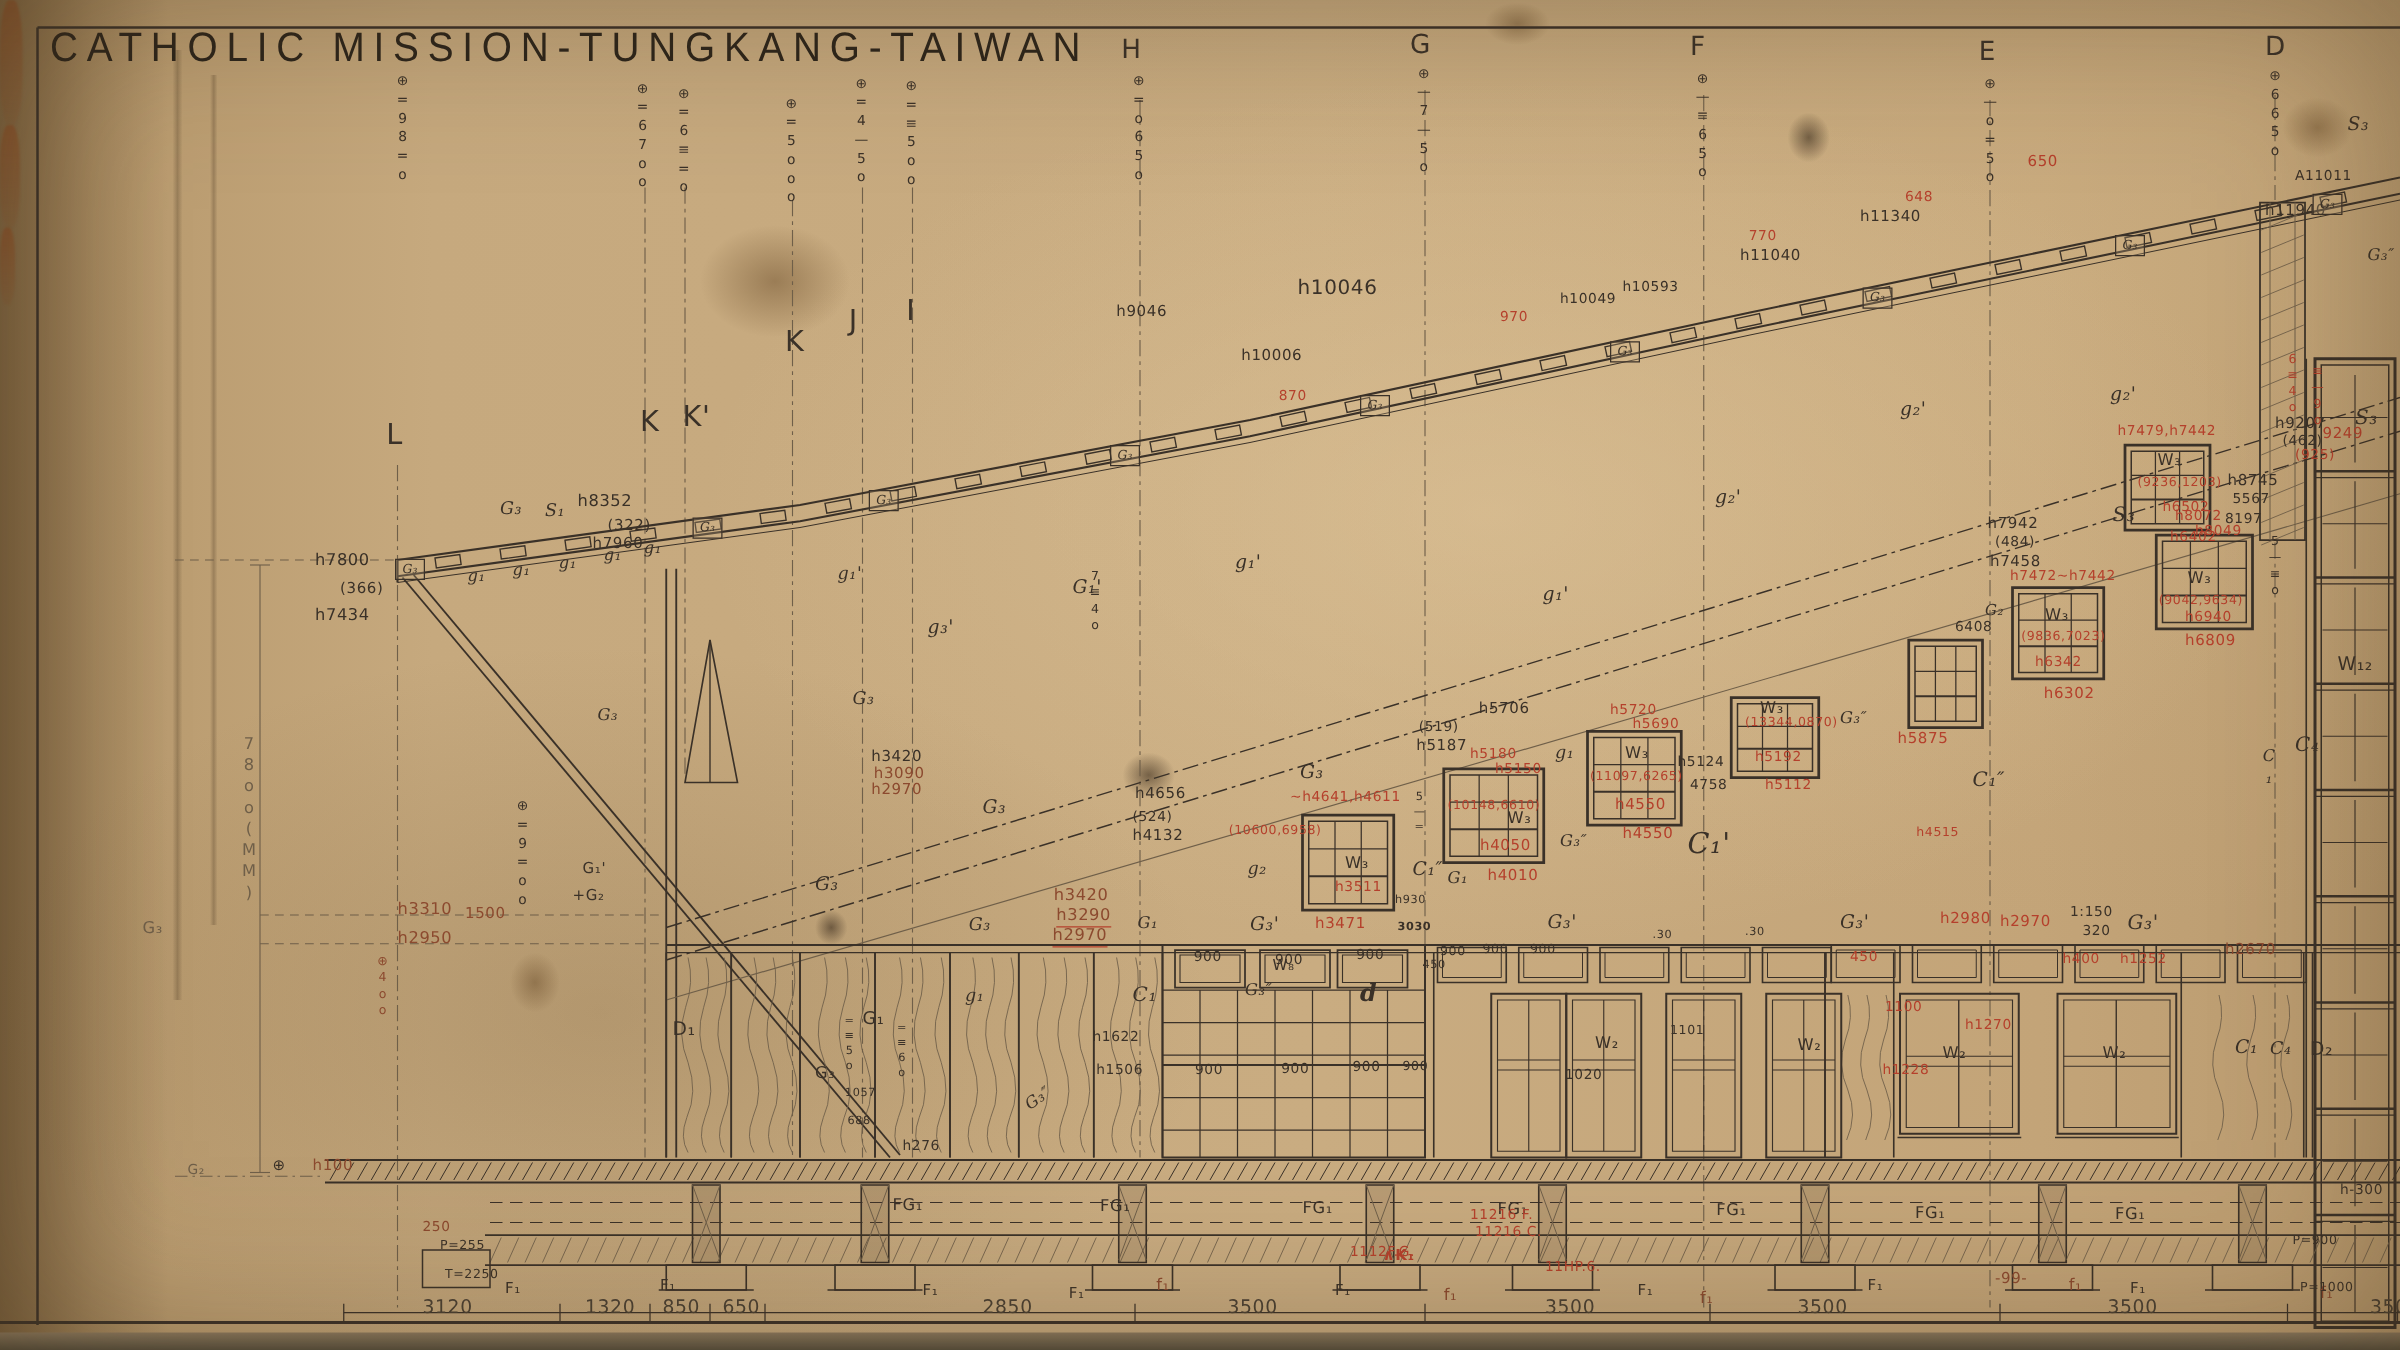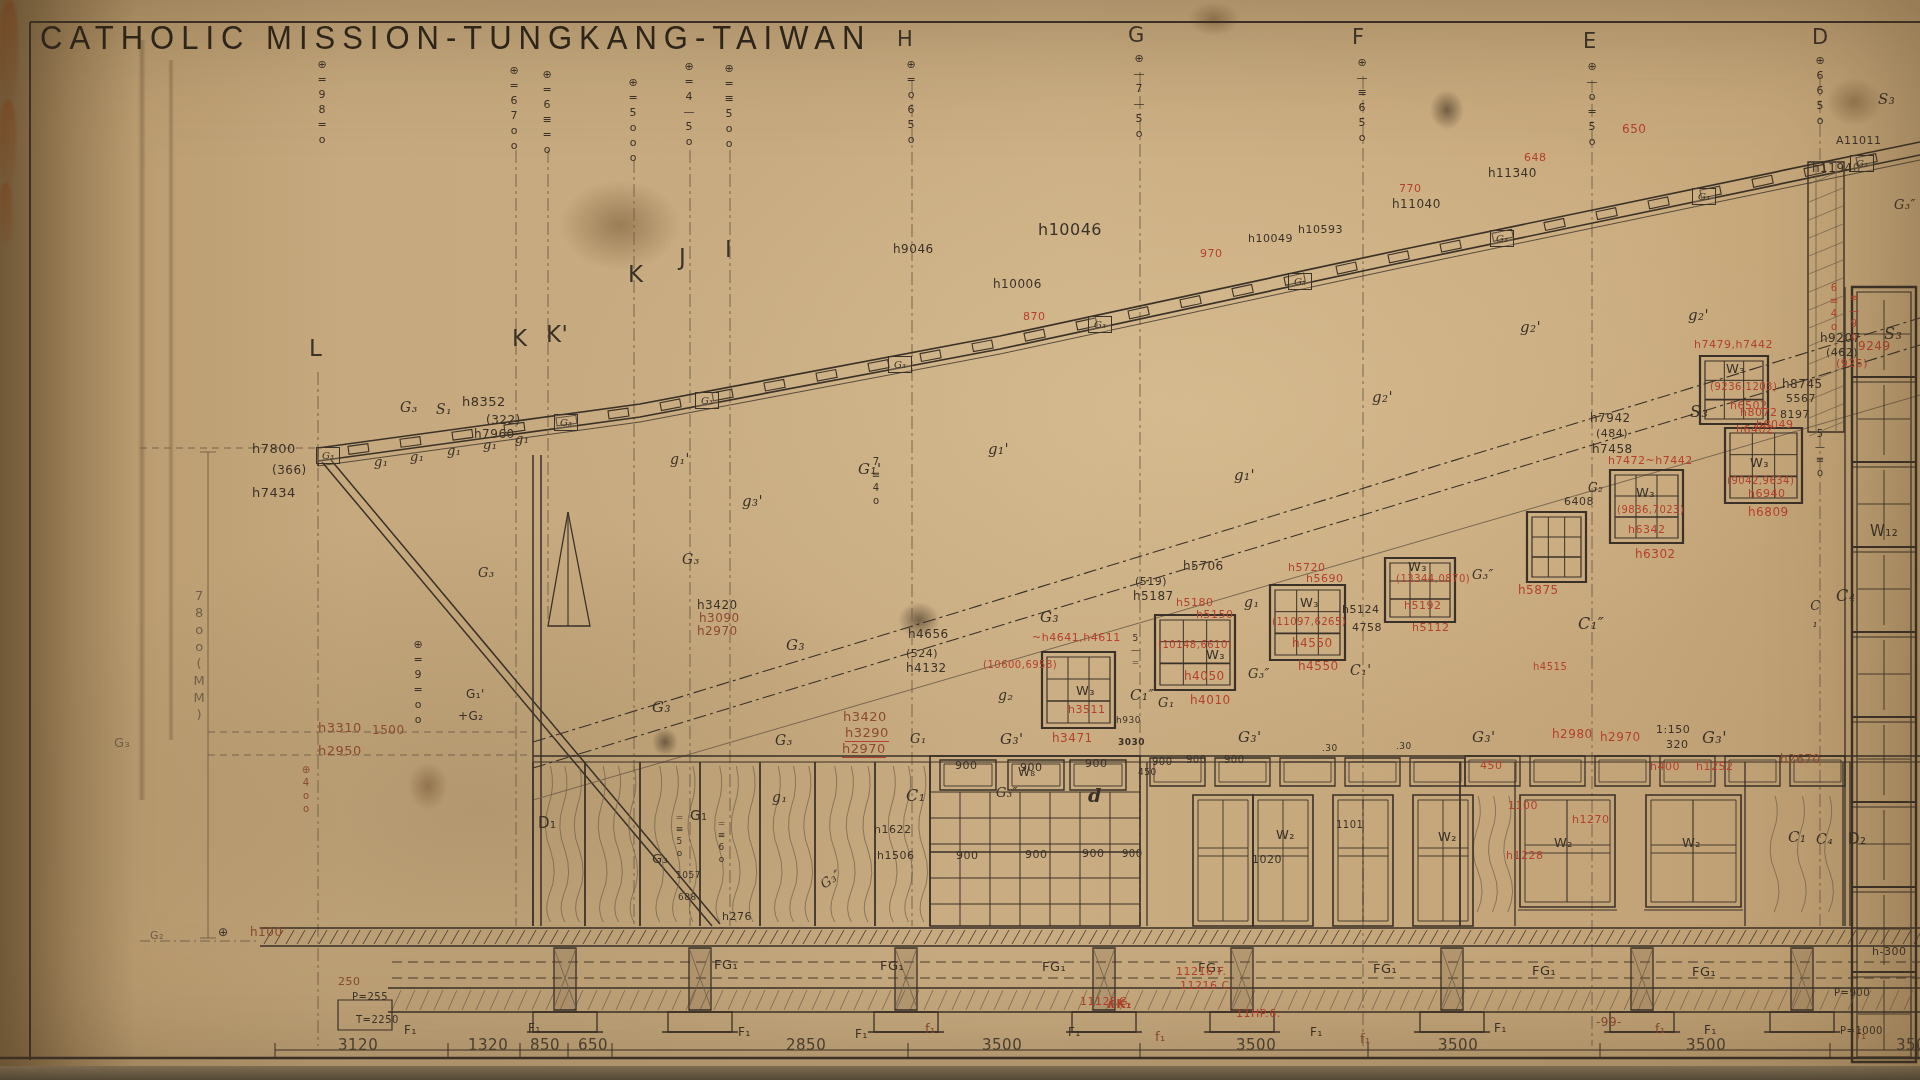--- a/index.html
+++ b/index.html
@@ -749,21 +749,21 @@
       <div class="lbl vert" style="left: 1828px; top: 282px; font-size: 10px; color: rgb(181, 64, 44);">6≡4o</div>
       <div class="lbl vert" style="left: 1848px; top: 292px; font-size: 10px; color: rgb(181, 64, 44);">≡—9o</div>
       <div class="lbl" style="left: 1590px; top: 412px; font-size: 12px; color: rgb(58, 49, 40);">h7942</div>
       <div class="lbl" style="left: 1596px; top: 428px; font-size: 11px; color: rgb(58, 49, 40);">(484)</div>
       <div class="lbl" style="left: 1592px; top: 443px; font-size: 12px; color: rgb(58, 49, 40); text-align: center;">h7458</div>
       <div class="lbl it" style="left: 1588px; top: 482px; font-size: 12px; color: rgb(58, 49, 40);">G₂</div>
       <div class="lbl" style="left: 1564px; top: 496px; font-size: 11px; color: rgb(58, 49, 40);">6408</div>
       <div class="lbl it" style="left: 1578px; top: 616px; font-size: 16px; color: rgb(58, 49, 40);">C₁″</div>
       <div class="lbl it" style="left: 1130px; top: 688px; font-size: 15px; color: rgb(58, 49, 40);">C₁″</div>
       <div class="lbl it" style="left: 1158px; top: 696px; font-size: 13px; color: rgb(58, 49, 40);">G₁</div>
-      <div class="lbl it" style="left: 1350px; top: 663px; font-size: 14px; color: rgb(58, 49, 40);">C₁'</div>
+      <div class="lbl it" style="left: 1350px; top: 663px; font-size: 23px; color: rgb(58, 49, 40);">C₁'</div>
       <div class="lbl" style="left: 1342px; top: 604px; font-size: 11px; color: rgb(58, 49, 40);">h5124</div>
       <div class="lbl" style="left: 1352px; top: 622px; font-size: 11px; color: rgb(58, 49, 40);">4758</div>
       <div class="lbl vert" style="left: 1130px; top: 633px; font-size: 9px; color: rgb(58, 49, 40);">5—=</div>
       <div class="lbl" style="left: 1183px; top: 560px; font-size: 12px; color: rgb(58, 49, 40);">h5706</div>
       <div class="lbl" style="left: 1135px; top: 576px; font-size: 11px; color: rgb(58, 49, 40);">(519)</div>
       <div class="lbl" style="left: 1133px; top: 590px; font-size: 12px; color: rgb(58, 49, 40);">h5187</div>
       <div class="lbl" style="left: 908px; top: 628px; font-size: 12px; color: rgb(58, 49, 40);">h4656</div>
       <div class="lbl" style="left: 906px; top: 648px; font-size: 11px; color: rgb(58, 49, 40);">(524)</div>
       <div class="lbl" style="left: 906px; top: 662px; font-size: 12px; color: rgb(58, 49, 40);">h4132</div>
       <div class="lbl vert" style="left: 870px; top: 456px; font-size: 10px; color: rgb(58, 49, 40);">7≡4o</div>

